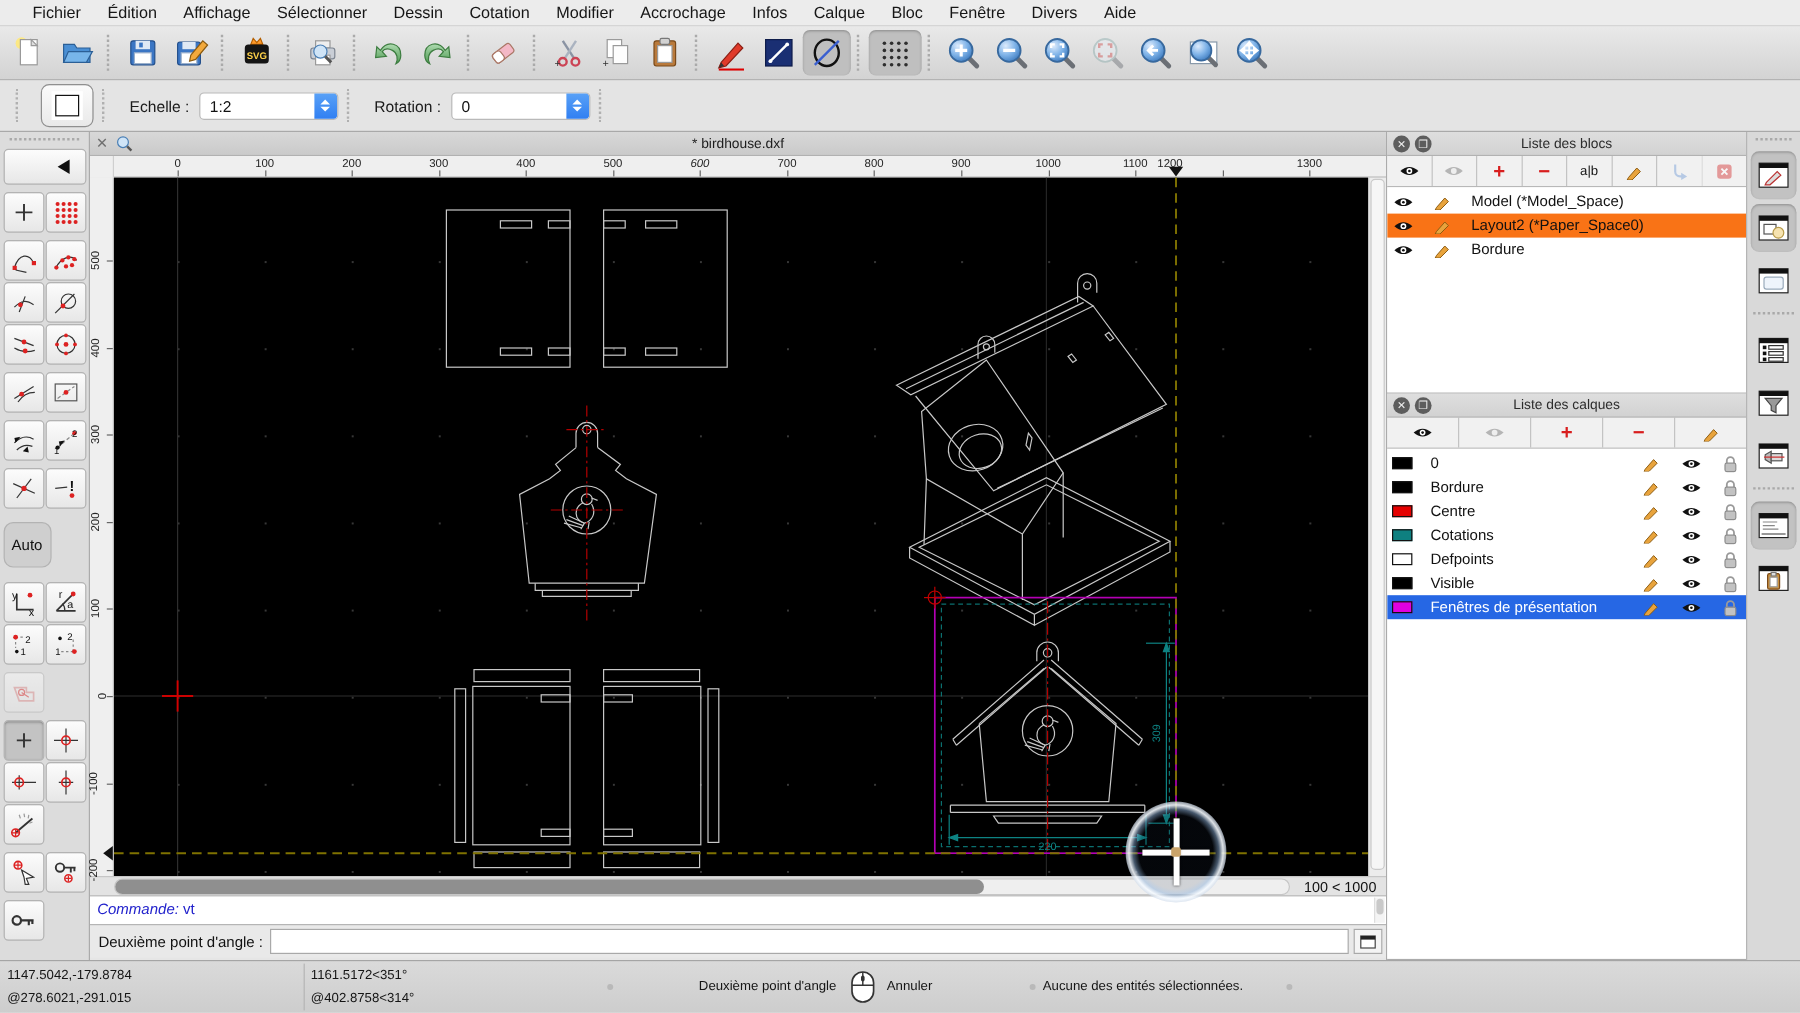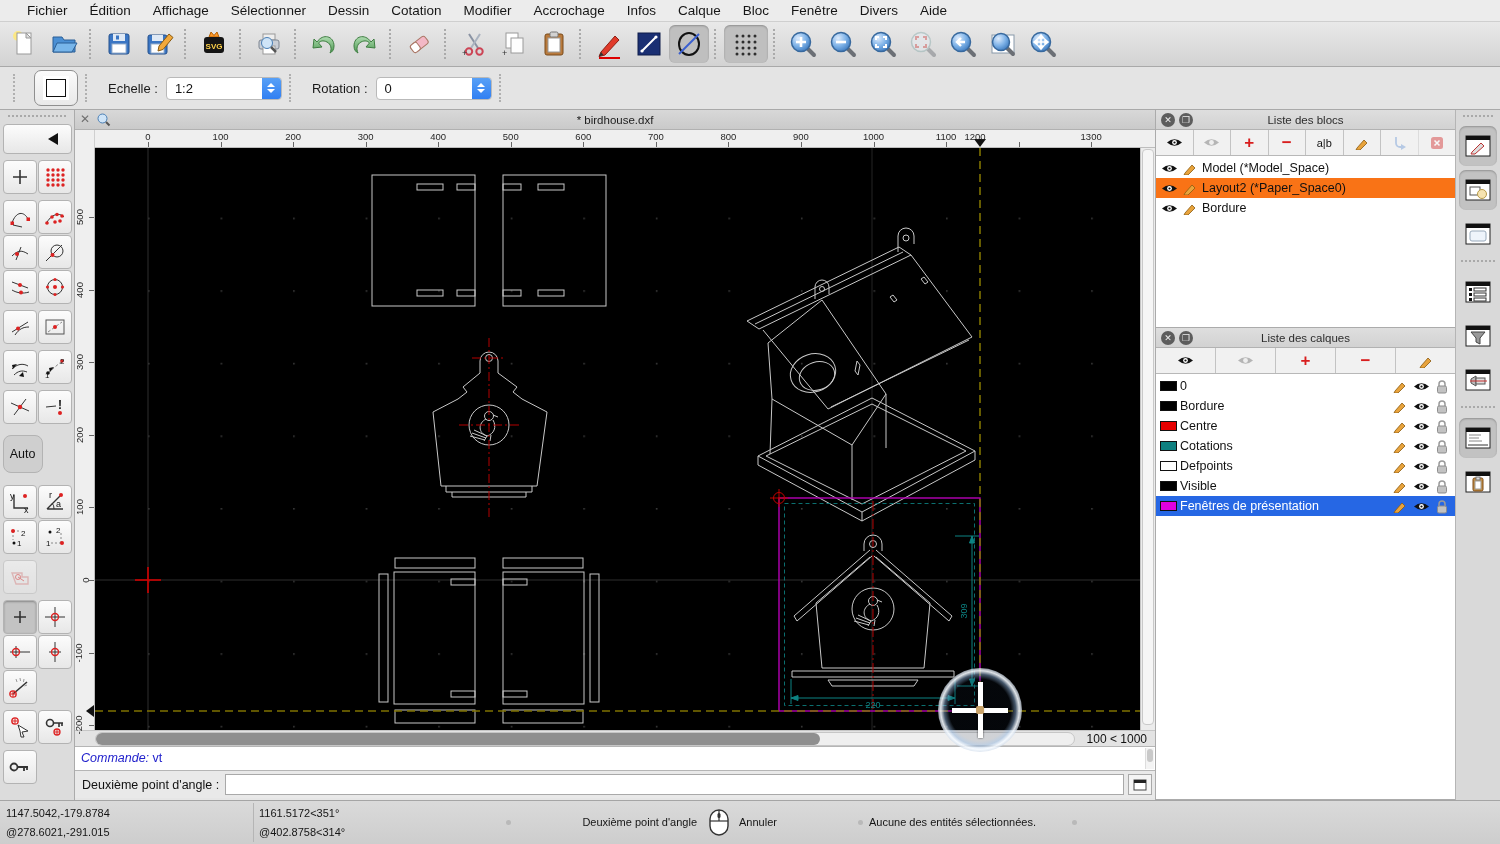--- a/index.html
+++ b/index.html
@@ -92,21 +92,21 @@
   .rightpanels{width:300px;background:#e3e3e3;border-left:1px solid #ababab;display:flex;flex-direction:column}
   .panel{display:flex;flex-direction:column;border-bottom:1px solid #ababab}
   .panel-title{height:20px;background:linear-gradient(#dedede,#d2d2d2);border-bottom:1px solid #b2b2b2;position:relative;text-align:center;font-size:11.5px;color:#2c2c2c;line-height:20px}
   .pt-btn{position:absolute;top:3px;width:14px;height:14px;border-radius:50%;background:#5d5d5d;color:#eee;font-size:9px;line-height:14px;text-align:center}
   .pt-close{left:5px}.pt-detach{left:23px}
   .panel-toolbar{height:26px;display:flex;background:#f1f1f1;border-bottom:1px solid #b8b8b8}
   .ptb-cell{flex:1;display:flex;align-items:center;justify-content:center;border-right:1px solid #c3c3c3;font-size:12px}
   .ptb-cell:last-child{border-right:none}
   .red-glyph{color:#d81e1e;font-weight:bold;font-size:17px;line-height:15px}
   .panel-list{background:#fff;flex:1;overflow:hidden;padding-top:2px}
-  .row{height:20px;display:flex;align-items:center;font-size:12.5px;gap:3px;padding:0 4px}
+  .row{height:20px;display:flex;align-items:center;font-size:12.5px;gap:15px;padding:0 4px}
   .row.selected-grey{background:#f97316}
   .row.selected-blue{background:#2667e4;color:#fff}
   .row .name{flex:1;white-space:nowrap;overflow:hidden}
   .row .icon-slot{width:18px;display:flex;justify-content:center}
   .swatch{width:17px;height:10px;border:1px solid #111;flex:0 0 auto}
   .edit-ico{display:none;width:16px}
   .edit-ico.show{display:flex}
   .blocks-panel{height:218px}
   .layers-panel{flex:1}
 
@@ -654,21 +654,21 @@
           <div class="rlabel" style="left: 125.55px;">100</div>
           <div class="rtick" style="left: 125.55px;"></div>
           <div class="rlabel" style="left: 198.1px;">200</div>
           <div class="rtick" style="left: 198.1px;"></div>
           <div class="rlabel" style="left: 270.65px;">300</div>
           <div class="rtick" style="left: 270.65px;"></div>
           <div class="rlabel" style="left: 343.2px;">400</div>
           <div class="rtick" style="left: 343.2px;"></div>
           <div class="rlabel" style="left: 415.75px;">500</div>
           <div class="rtick" style="left: 415.75px;"></div>
-          <div class="rlabel" style="left: 488.3px;">600</div>
+          <div class="rlabel" style="left: 488.3px; font-style: italic;">600</div>
           <div class="rtick" style="left: 488.3px;"></div>
           <div class="rlabel" style="left: 560.85px;">700</div>
           <div class="rtick" style="left: 560.85px;"></div>
           <div class="rlabel" style="left: 633.4px;">800</div>
           <div class="rtick" style="left: 633.4px;"></div>
           <div class="rlabel" style="left: 705.95px;">900</div>
           <div class="rtick" style="left: 705.95px;"></div>
           <div class="rlabel" style="left: 778.5px;">1000</div>
           <div class="rtick" style="left: 778.5px;"></div>
           <div class="rlabel" style="left: 851.05px;">1100</div>

